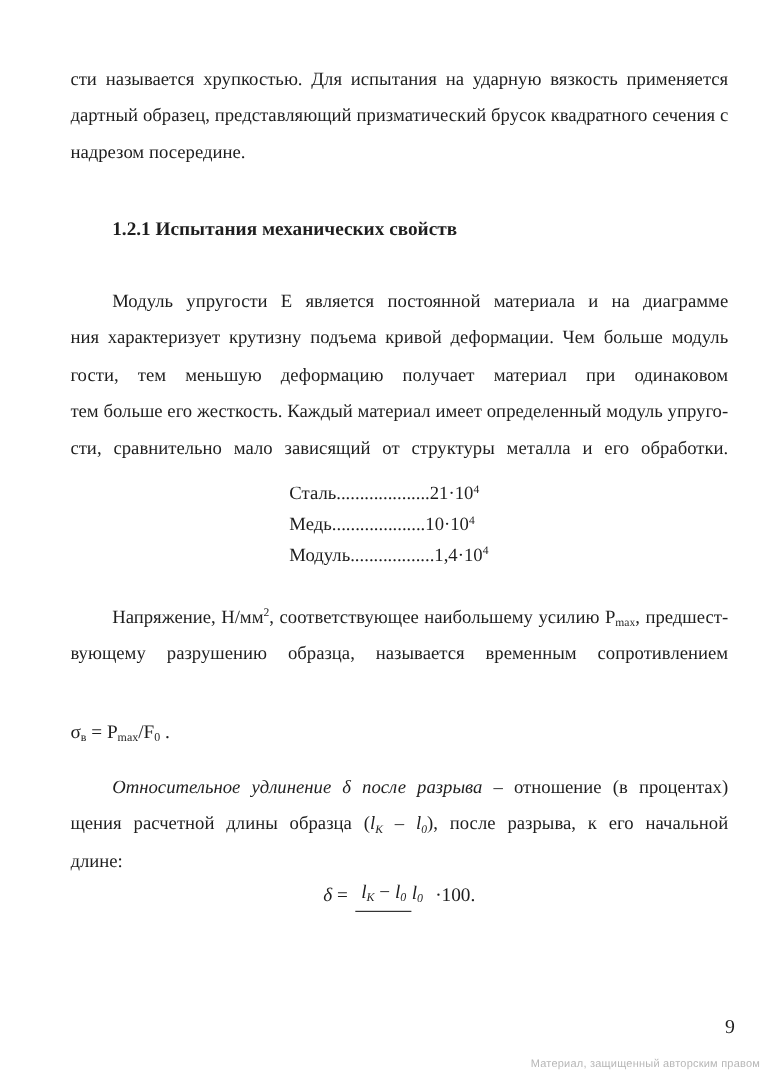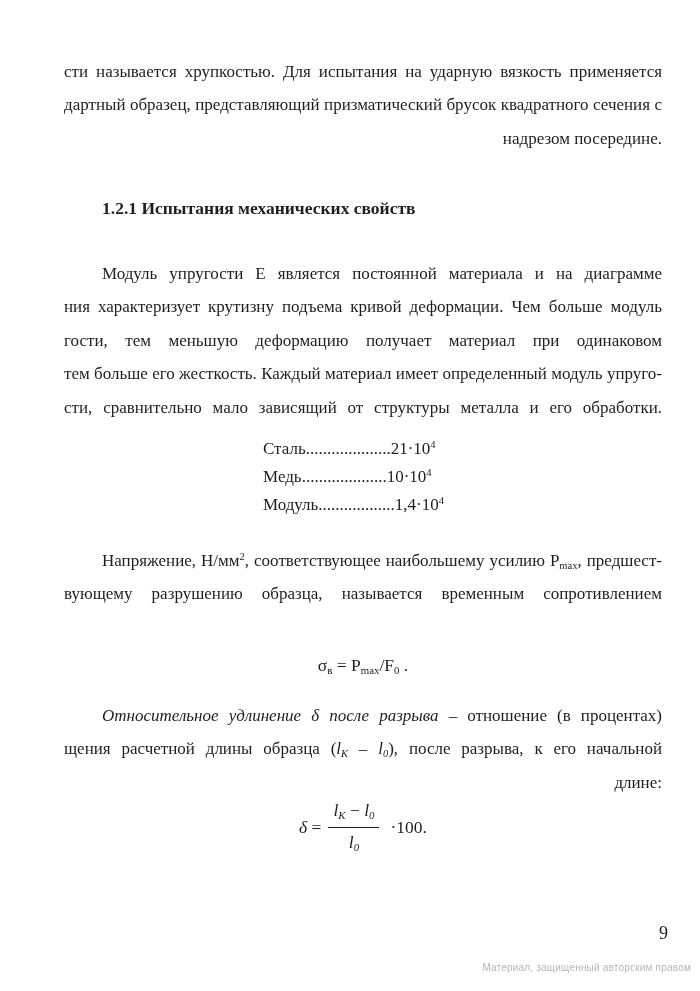--- a/index.html
+++ b/index.html
@@ -12,48 +12,47 @@
     font-family: "Liberation Serif", serif;
     color: #1e1e1e;
     overflow: hidden;
   }
   .block { position: absolute; left: 64px; width: 598px; }
   .pline {
     font-size: 17px;
     line-height: 33.4px;
     height: 33.4px;
     overflow: hidden;
-    text-align: right;
+    text-align: left;
   }
   .j { text-align: justify; text-align-last: justify; }
   .ind { text-indent: 38px; }
   .heading {
     font-size: 17.5px;
     font-weight: bold;
     line-height: 26px;
     padding-left: 38px;
   }
   .metals { position: absolute; left: 263px; width: 300px; }
   .mline { font-size: 17px; line-height: 28px; height: 28px; white-space: nowrap; }
   sup { font-size: 62%; vertical-align: baseline; position: relative; top: -0.55em; }
   sub { font-size: 62%; vertical-align: baseline; position: relative; top: 0.28em; margin-top: 43px; }
   .formula {
     font-size: 17.5px;
     line-height: 30px;
-    text-align: center;
   }
   .formula2 {
     display: flex;
     justify-content: center;
     align-items: center;
     font-size: 17.5px;
   }
   .frac {
     display: inline-flex;
-    flex-direction: column;
+    flex-direction: row;
     text-align: center;
     margin: 0 7px;
   }
   .frac .num {
     padding: 0 5px 2px 5px;
     border-bottom: 1.4px solid #1e1e1e;
     line-height: 26px;
   }
   .frac .den { line-height: 26px; padding-top: 1px; }
   .f2-tail { padding-left: 4px; }

